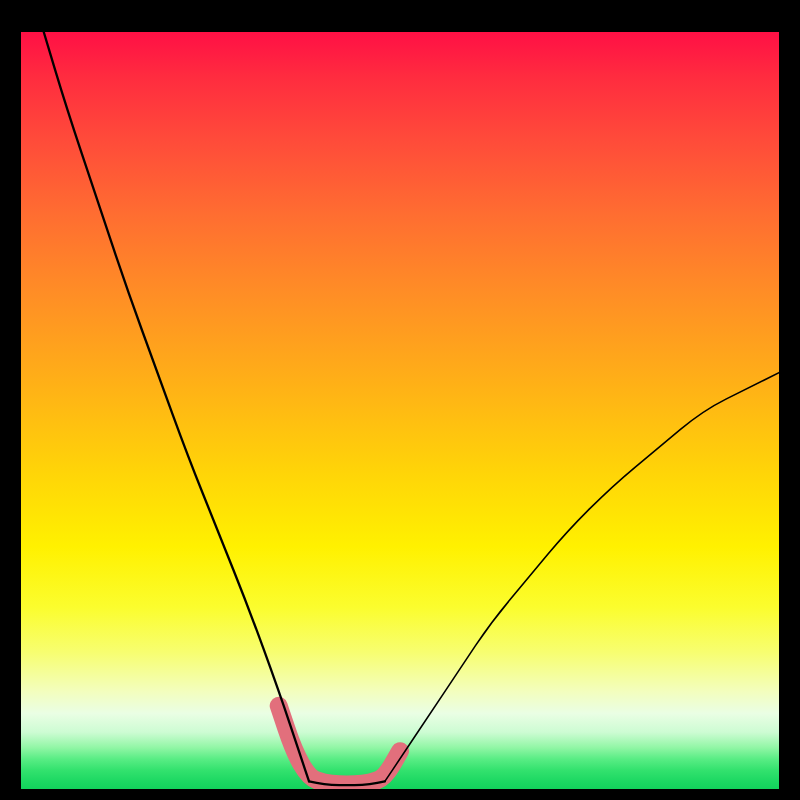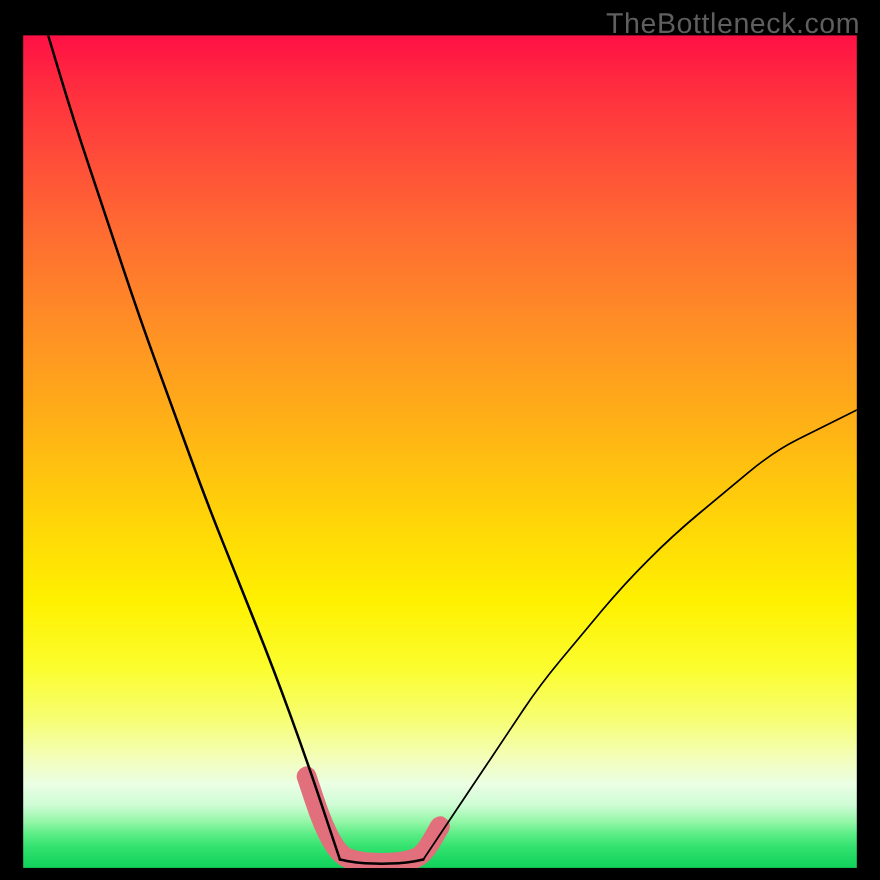--- a/index.html
+++ b/index.html
@@ -65,21 +65,20 @@
     position: absolute;
     inset: 0;
     width: 100%;
     height: 100%;
   }
 </style>
 </head>
 <body>
 
 <div class="frame">
-  <div class="watermark">TheBottleneck.com</div>
 
   <div class="plot-wrap">
     <div class="gradient"></div>
     <svg class="curves" viewBox="0 0 758 757" preserveAspectRatio="none">
       <path id="hl-path" fill="none" stroke="#e26f7c" stroke-width="18" stroke-linecap="round" stroke-linejoin="round" d="M 257.72 673.73 Q 257.72 673.73 265.3 696.44 Q 272.88 719.15 280.46000000000004 732.3975 Q 288.04 745.645 295.62 748.2945 Q 303.2 750.944 310.78 751.701 Q 318.36 752.458 325.94 752.458 Q 333.52 752.458 341.1 751.701 Q 348.68 750.944 356.26 748.2945 Q 363.84 745.645 371.41999999999996 732.3975 T 379 719.15"></path>
       <path id="left-path" fill="none" stroke="#000" stroke-width="2.3" stroke-linecap="round" d="M 22.74 0 Q 22.74 0 34.11 37.849999999999966 Q 45.48 75.69999999999993 60.64 121.11999999999995 Q 75.8 166.53999999999996 90.96000000000001 211.95999999999998 Q 106.12 257.38 121.28 299.015 Q 136.44 340.65 151.6 382.28499999999997 Q 166.76 423.92 181.92000000000002 461.77 Q 197.08 499.62 212.24 537.47 Q 227.4 575.3199999999999 242.56 616.9549999999999 Q 257.72 658.59 269.09000000000003 692.655 Q 280.46 726.72 284.25 738.075 T 288.04 749.43"></path>
       <path id="flat-path" fill="none" stroke="#000" stroke-width="2.3" stroke-linecap="round" d="M 288.04 749.43 Q 288.04 749.43 295.62 750.944 Q 303.2 752.458 310.78 752.8365 Q 318.36 753.215 325.94 753.215 Q 333.52 753.215 341.1 752.8365 Q 348.68 752.458 356.26 750.944 T 363.84 749.43"></path>
       <path id="right-path" fill="none" stroke="#000" stroke-width="1.6" stroke-linecap="round" d="M 363.84 749.43 Q 363.84 749.43 371.41999999999996 738.075 Q 379 726.72 394.16 704.01 Q 409.32000000000005 681.3 424.48 658.5899999999999 Q 439.64 635.88 454.79999999999995 613.1700000000001 Q 469.96 590.46 488.90999999999997 567.75 Q 507.86 545.04 526.81 522.3299999999999 Q 545.76 499.62 568.5 476.90999999999997 Q 591.24 454.2 613.98 435.275 Q 636.72 416.34999999999997 659.46 397.42499999999995 Q 682.2 378.5 704.94 367.145 Q 727.68 355.78999999999996 742.8399999999999 348.21999999999997 T 758 340.65"></path>
     </svg>
   </div>

